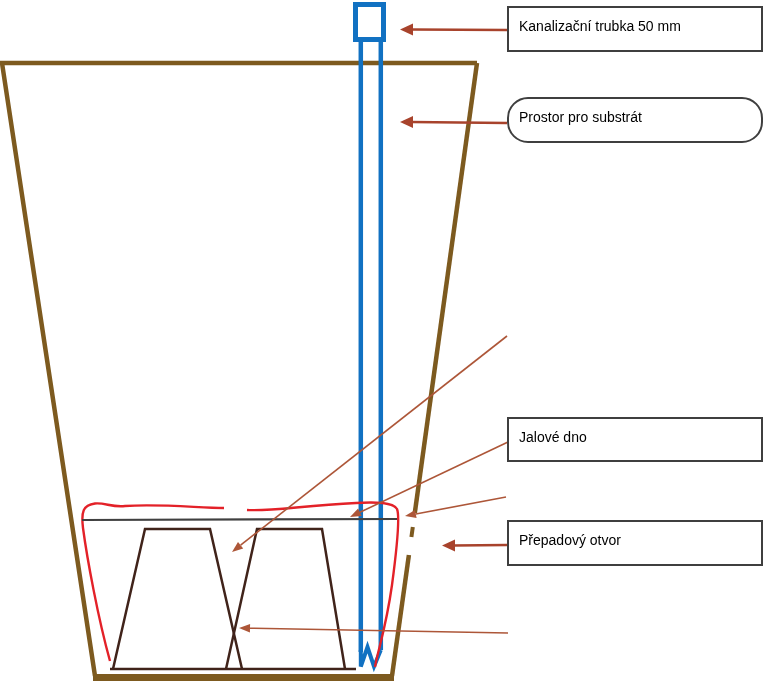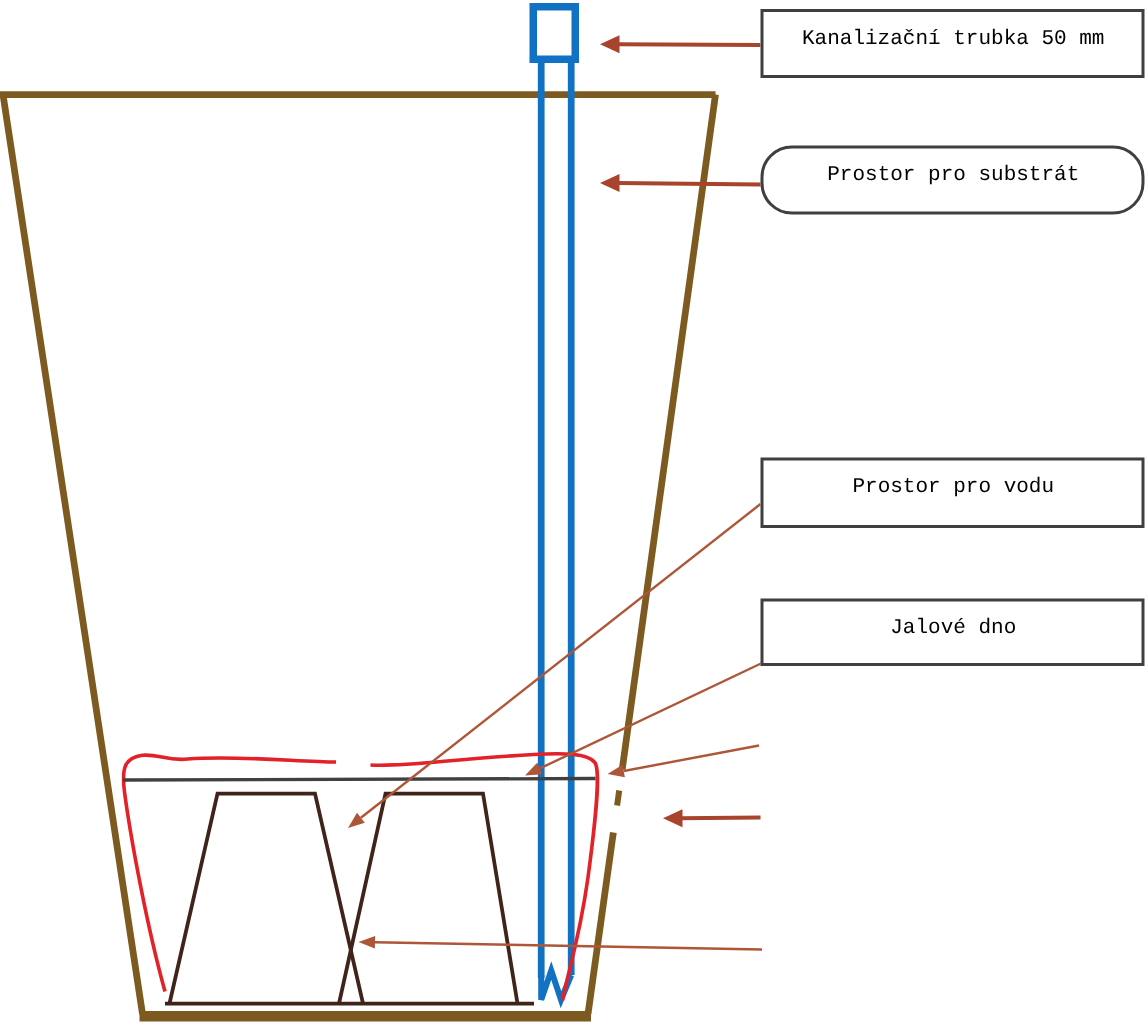--- a/index.html
+++ b/index.html
@@ -12,23 +12,22 @@
     --box_border_gray:#3F3F3F;
     --false_bottom_gray:#404040;
     --text_black:#000000;
     --background:#FFFFFF;
   }
   html,body{margin:0;padding:0;background:var(--background);}
   .stage{
     position:relative;
     width:764px;height:684px;
     background:var(--background);
-    font-family:Liberation Mono, monospace;
+    font-family:Liberation Sans, sans-serif;
     overflow:hidden;
-    text-align:center;
   }
   .diagram-svg{position:absolute;left:0;top:0;}
   .pot{stroke:var(--pot_brown);fill:none;}
   .pipe{stroke:var(--pipe_blue);fill:none;}
   .pipe-coupling{stroke:var(--pipe_blue);fill:var(--background);}
   .cup{stroke:var(--cup_dark_brown);fill:none;}
   .fb{stroke:var(--false_bottom_gray);fill:none;}
   .wick{stroke:var(--wick_red);fill:none;}
   .arrow-line{stroke:var(--arrow_brick);fill:none;}
   .arrow-head{fill:var(--arrow_brick);stroke:none;}
@@ -113,24 +112,24 @@
   </svg>
 
   <div class="label-box" style="top:6px;height:46px;">
     <span>Kanalizační trubka 50 mm</span>
   </div>
 
   <div class="label-box" style="top:97px;height:46px;border-radius:21px;">
     <span>Prostor pro substrát</span>
   </div>
 
-  <div class="label-box" style="top:305px;height:47px;">
-    <span>Prostor pro vodu</span>
-  </div>
 
-  <div class="label-box" style="top:399px;height:45px;">
+  <div class="label-box" style="top:417px;height:45px;">
     <span>Jalové dno</span>
   </div>
 
 
+  <div class="label-box" style="top:520px;height:46px;">
+    <span>Přepadový otvor</span>
+  </div>
 
 
 </div>
 
 </body></html>

